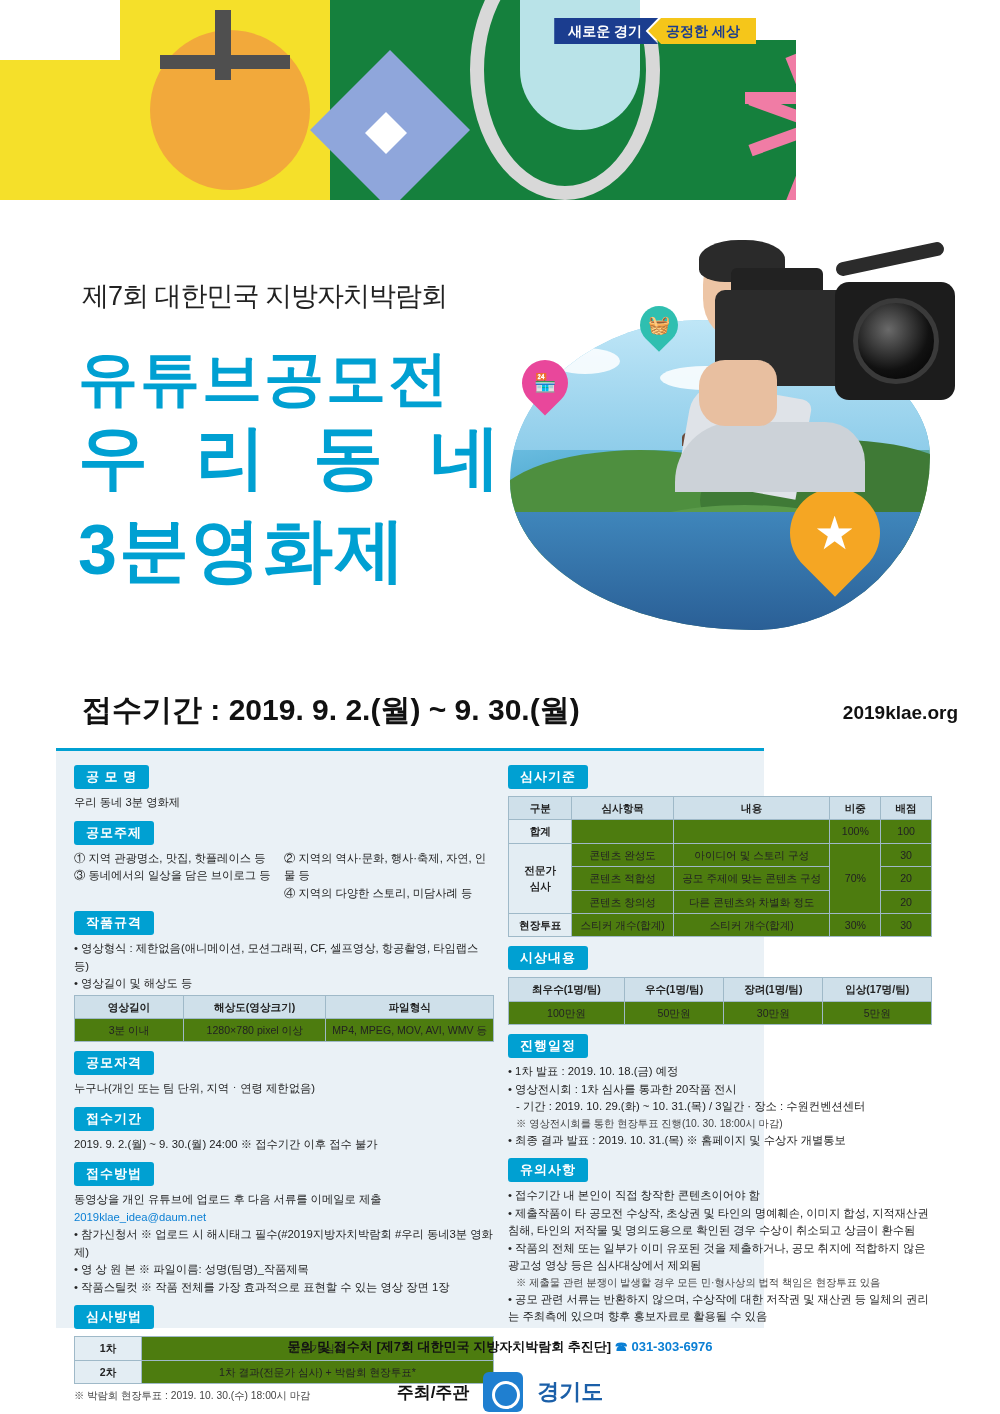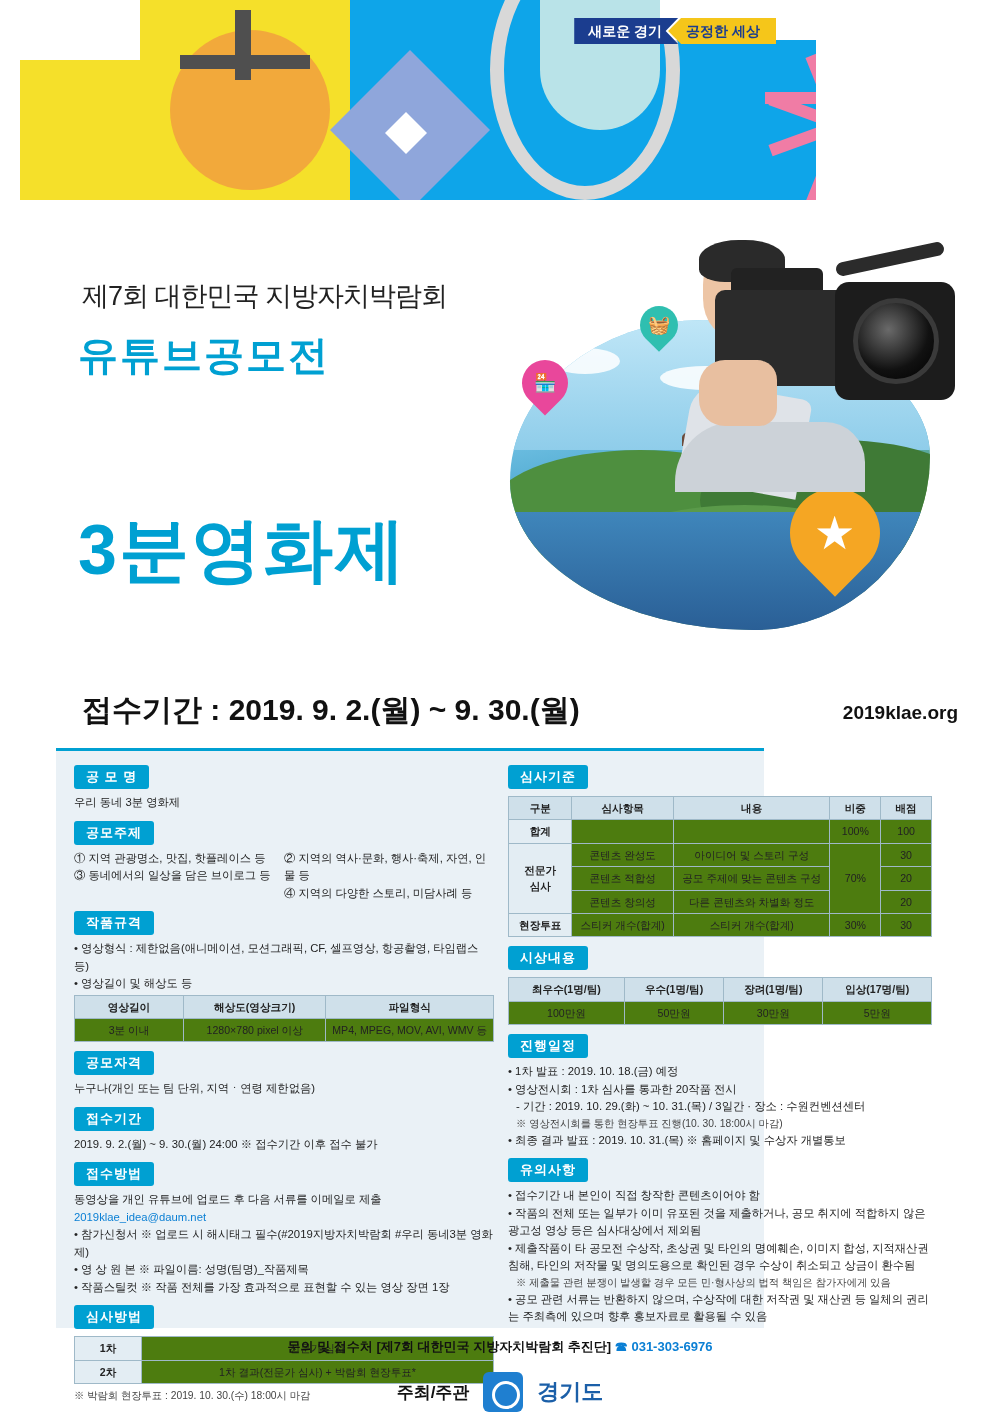--- a/index.html
+++ b/index.html
@@ -9,21 +9,21 @@
     font-family:"Liberation Sans", sans-serif;
     background:#ffffff;
     position:relative;
     overflow:hidden;
     color:#222;
   }
 
   
   .top-banner{
     position:absolute; left:0; top:0; width:796px; height:200px;
-    background:#0ea5e9; overflow:hidden;margin-left:20px;
+    background:#15803d; overflow:hidden;
   }
   .tb-yellow{
     position:absolute; left:0; top:0; width:330px; height:200px;
     background:#f5e02a;
   }
   .tb-yellow-notch{
     position:absolute; left:0; top:0; width:120px; height:60px;
     background:#ffffff;
   }
   .tb-circle{
@@ -98,22 +98,22 @@
   
   .hero{
     position:absolute; left:0; top:200px; width:1000px; height:560px;
     background:#ffffff;
   }
   .hero-sub{
     position:absolute; left:82px; top:78px;
     font-size:27px; color:#222; letter-spacing:-1px;
   }
   .hero-t1{
-    position:absolute; left:78px; top:135px;
-    font-size:40px; font-weight:bold; color:#00a0d2; letter-spacing:2px;
+    position:absolute; left:78px; top:149px;
+    font-size:60px; font-weight:bold; color:#00a0d2; letter-spacing:2px;
     line-height:1;
   }
   .hero-t2{
     position:absolute; left:78px; top:222px;
     font-size:70px; font-weight:bold; color:#00a0d2; letter-spacing:14px;
     line-height:1;
   }
   .hero-t3{
     position:absolute; left:78px; top:315px;
     font-size:70px; font-weight:bold; color:#00a0d2; letter-spacing:2px;
@@ -315,20 +315,21 @@
 
   <div class="gyeonggi-tag">
     <div class="tag-blue">새로운 경기</div>
     <div class="tag-yellow">공정한 세상</div>
   </div>
 </div>
 
 <div class="hero">
   <div class="hero-sub">제7회 대한민국 지방자치박람회</div>
   <div class="hero-t1">유튜브공모전</div>
+  <div class="hero-t2">우 리 동 네</div>
   <div class="hero-t3">3분영화제</div>
 
   <div class="hero-photo">
     <div class="blob">
       <div class="sky"></div>
       <div class="cloud c1"></div>
       <div class="cloud c2"></div>
       <div class="cloud c3"></div>
       <div class="hill"></div>
       <div class="hill2"></div>
@@ -517,23 +518,23 @@
       <div>• 1차 발표 : 2019. 10. 18.(금) 예정</div>
       <div>• 영상전시회 : 1차 심사를 통과한 20작품 전시</div>
       <div style="padding-left:8px">- 기간 : 2019. 10. 29.(화) ~ 10. 31.(목) / 3일간      · 장소 : 수원컨벤션센터</div>
       <div style="padding-left:8px" class="note">※ 영상전시회를 통한 현장투표 진행(10. 30. 18:00시 마감)</div>
       <div>• 최종 결과 발표 : 2019. 10. 31.(목) ※ 홈페이지 및 수상자 개별통보</div>
     </div>
 
     <div class="sec-title">유의사항</div>
     <div class="sec-body">
       <div>• 접수기간 내 본인이 직접 창작한 콘텐츠이어야 함</div>
+      <div>• 제출작품이 타 공모전 수상작, 초상권 및 타인의 명예훼손, 이미지 합성, 지적재산권 침해, 타인의 저작물 및 명의도용으로 확인된 경우 수상이 취소되고 상금이 환수됨</div>
       <div>• 작품의 전체 또는 일부가 이미 유포된 것을 제출하거나, 공모 취지에 적합하지 않은 광고성 영상 등은 심사대상에서 제외됨</div>
-      <div>• 제출작품이 타 공모전 수상작, 초상권 및 타인의 명예훼손, 이미지 합성, 지적재산권 침해, 타인의 저작물 및 명의도용으로 확인된 경우 수상이 취소되고 상금이 환수됨</div>
-      <div class="note" style="padding-left:8px">※ 제출물 관련 분쟁이 발생할 경우 모든 민·형사상의 법적 책임은 참가자에게 있음</div>
+      <div class="note" style="padding-left:8px">※ 제출물 관련 분쟁이 발생할 경우 모든 민·형사상의 법적 책임은 현장투표 있음</div>
       <div>• 공모 관련 서류는 반환하지 않으며, 수상작에 대한 저작권 및 재산권 등 일체의 권리는 주최측에 있으며 향후 홍보자료로 활용될 수 있음</div>
     </div>
   </div>
 </div>
 
 <div class="footer-contact">
   <span>문의 및 접수처 </span><span>[제7회 대한민국 지방자치박람회 추진단]</span>
   <span class="phone-ic">☎</span>
   <span class="tel">031-303-6976</span>
 </div>

